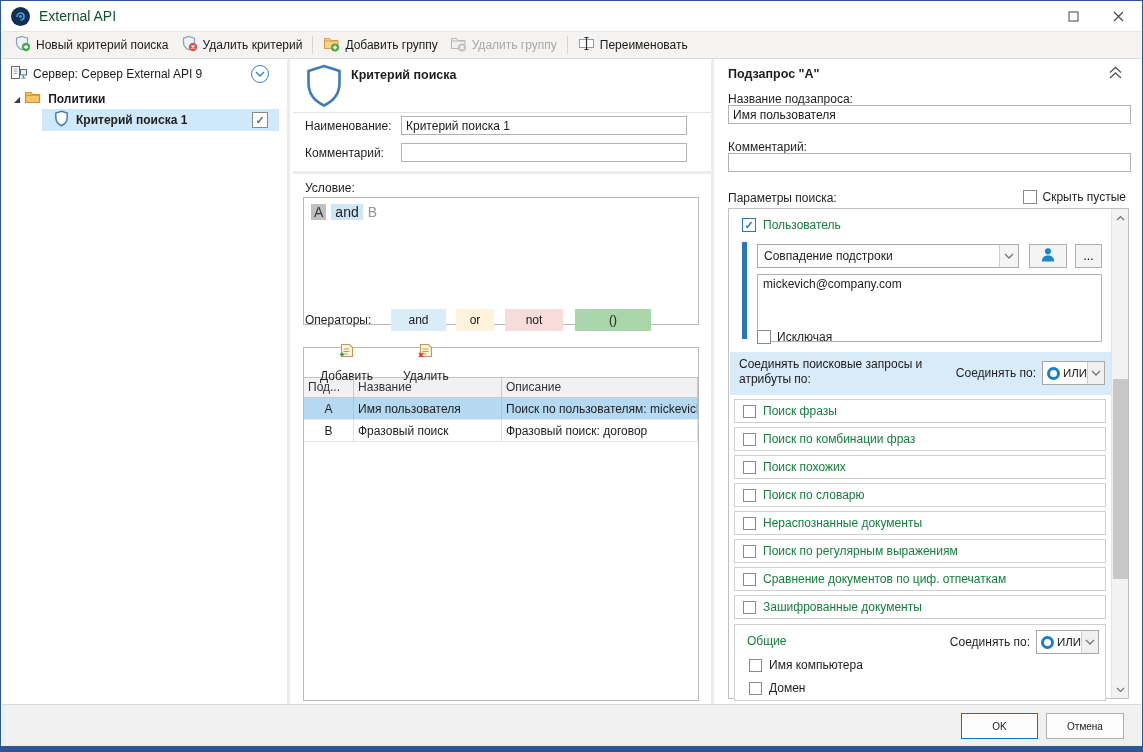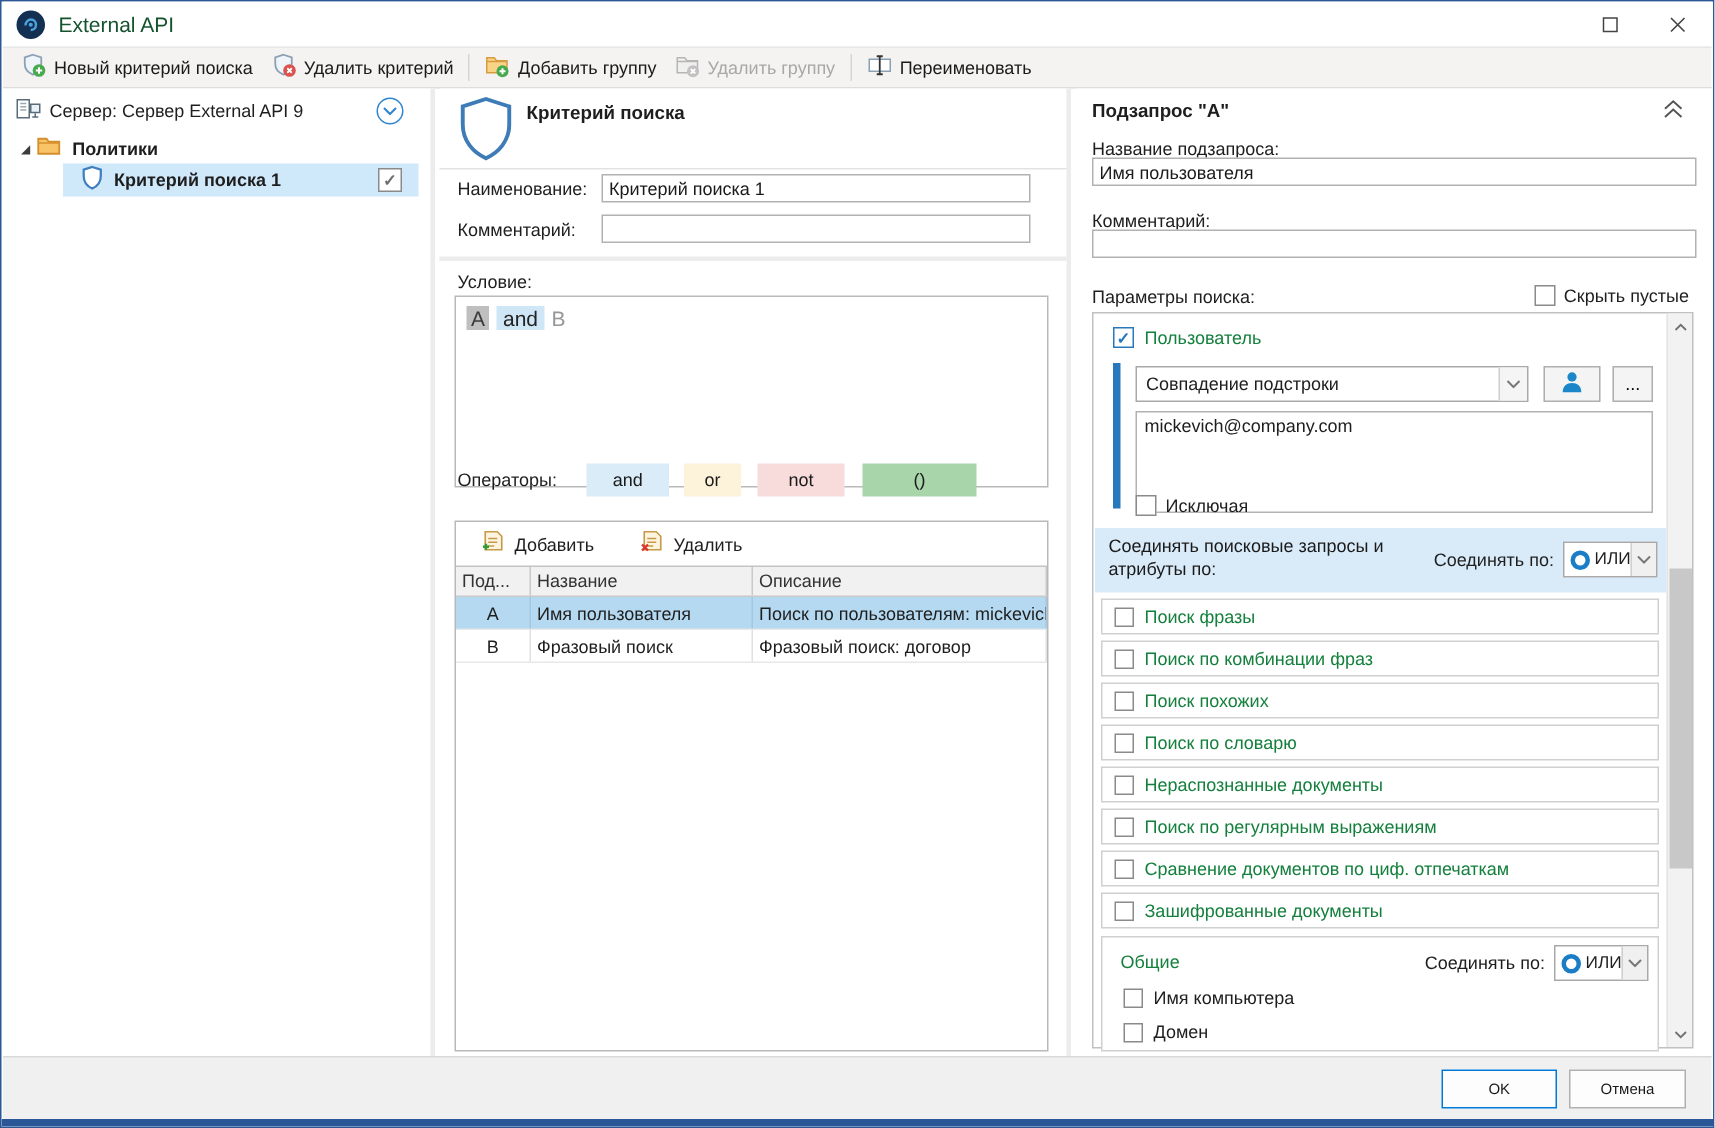--- a/index.html
+++ b/index.html
@@ -54,21 +54,21 @@
   .tok-a { background:#bfbfbf; color:#3a3a3a; padding:0 3px; }
   .tok-and { background:#cfe6f7; color:#222; padding:0 4px; margin-left:5px; }
   .tok-b { color:#969696; margin-left:5px; }
   .op-btn { position:absolute; top:250px; height:22px; border:none; display:flex; align-items:center; justify-content:center; font-size:12px; color:#1a1a1a; font-family:"Liberation Sans",sans-serif; }
   .op-and { left:98px;  width:55px; background:#d9ecf8; }
   .op-or  { left:163px; width:38px; background:#fdf3da; }
   .op-not { left:212px; width:58px; background:#f8dbdb; }
   .op-par { left:282px; width:76px; background:#a8d5aa; }
   .grp-box { position:absolute; left:10px; top:288px; width:396px; bottom:3px; border:1px solid #b9b9b9; background:#fff; }
   .grp-toolbar { height:30px; display:flex; align-items:center; gap:30px; padding-left:16px; border-bottom:1px solid #c4c4c4; }
-  .grp-btn { display:flex; align-items:center; gap:6px; }
+  .grp-btn { display:flex; align-items:center; gap:6px;flex-direction:column; }
   .tbl-head { display:grid; grid-template-columns:50px 148px 1fr; height:20px; background:#f1f1f1; border-bottom:1px solid #c9c9c9; }
   .tbl-head > div { padding:2px 4px; border-right:1px solid #c9c9c9; color:#333; overflow:hidden; white-space:nowrap; }
   .tbl-row { display:grid; grid-template-columns:50px 148px 1fr; height:22px; align-items:center; border-bottom:1px solid #e8e8e8; }
   .tbl-row > div { padding:0 4px; overflow:hidden; white-space:nowrap; border-right:1px solid #e0e0e0; height:100%; display:flex; align-items:center; }
   .tbl-row .c-id { justify-content:center; }
   .tbl-row.selected { background:#b5d9f0; }
   .tbl-row.selected > div { border-right-color:#a3c8e2; }
 
   
   .sq-title { position:absolute; left:11px; top:8px; font-weight:bold; font-size:12.5px; }

